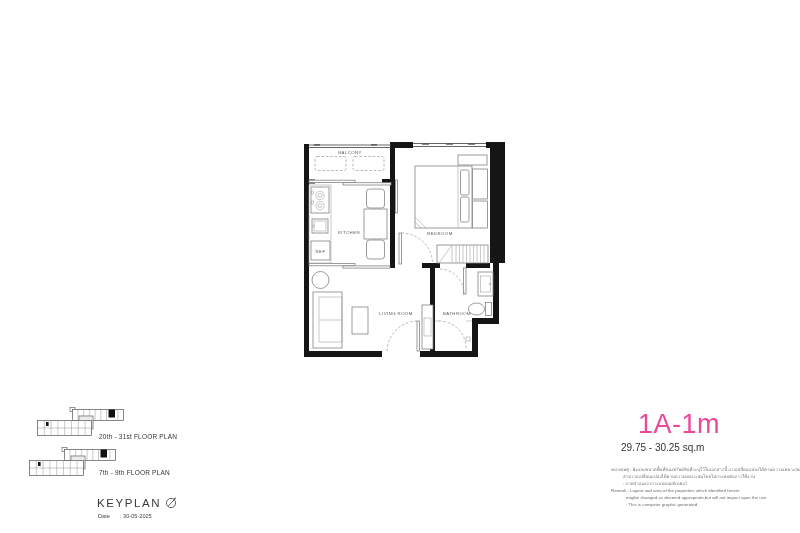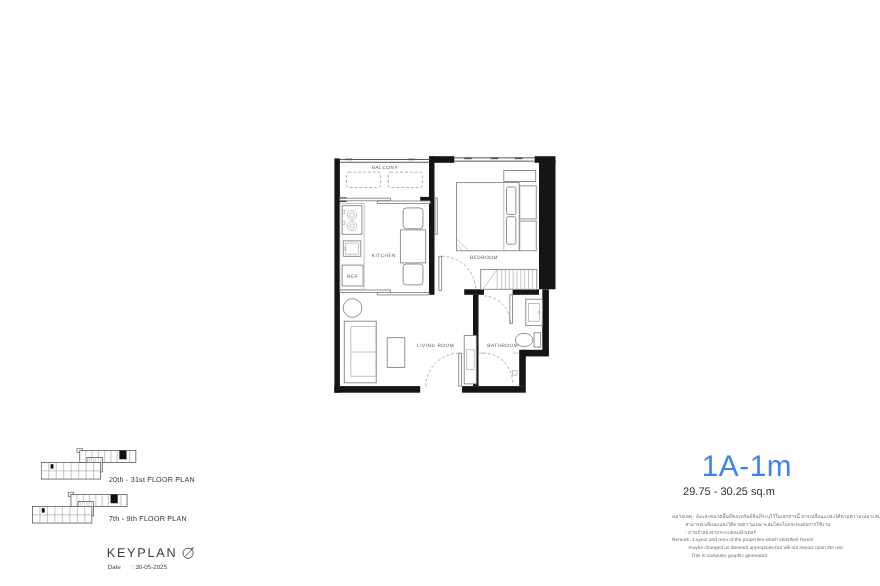--- a/index.html
+++ b/index.html
@@ -16,21 +16,21 @@
   #kp-b2{left:29px;top:447px;width:90px;height:30px;}
   .fp-label{font-size:6.5px;color:#333;letter-spacing:.2px;white-space:nowrap;}
   #fp-label-1{left:99px;top:433px;}
   #fp-label-2{left:99px;top:469px;}
   #keyplan-row{left:97px;top:496px;display:flex;align-items:center;gap:4px;}
   #keyplan-row .kp-title{font-size:11.5px;letter-spacing:1.6px;color:#3c3c3c;}
   #date-row{left:98px;top:513px;font-size:5.6px;color:#444;display:flex;}
   #date-row .dl{width:22px;}
 
   
-  #unit-name{left:638px;top:409px;font-size:27px;color:#3b82f6;letter-spacing:.5px;}
+  #unit-name{left:638px;top:409px;font-size:27px;color:#ec4899;letter-spacing:.5px;}
   #unit-area{left:621px;top:442px;font-size:10px;color:#333;}
   #remarks{left:611px;top:466px;width:182px;font-size:4.4px;line-height:7.1px;
            color:#6a6a6a;white-space:nowrap;}
   #remarks .ind1{padding-left:12px;}
   #remarks .ind2{padding-left:15px;}
 
   .wall{fill:#151515;stroke:none;}
   .thin{stroke:#555;stroke-width:.9;fill:none;}
   .furn{stroke:#838383;stroke-width:.8;fill:#fff;}
   .furn2{stroke:#a5a5a5;stroke-width:.6;fill:none;}

